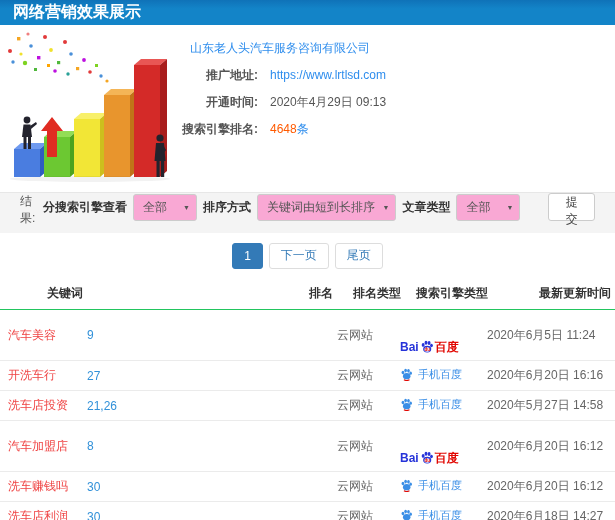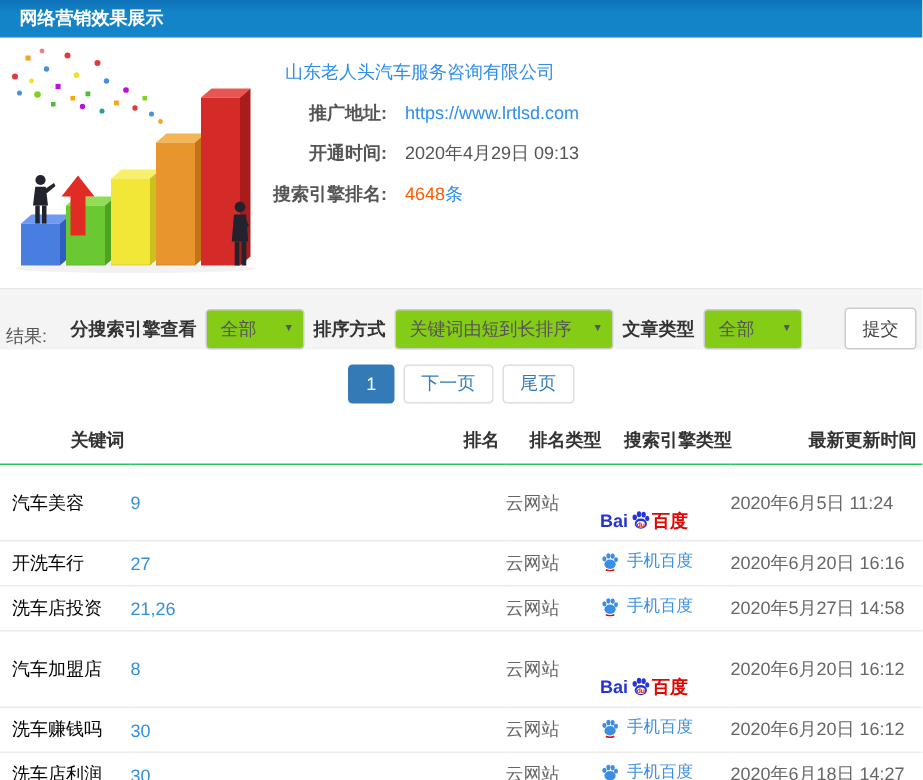--- a/index.html
+++ b/index.html
@@ -1,41 +1,41 @@
 <!DOCTYPE html>
 <html><head>
 <meta charset="utf-8">
 <style>
   * { margin:0; padding:0; box-sizing:border-box; }
   html,body { width:615px; height:520px; background:#fff; overflow:hidden;
     font-family:"Liberation Sans","DejaVu Sans",sans-serif; font-size:12px; color:#555; }
 
   
   .topbar { height:25px; background:linear-gradient(#0f72b8,#1384c8 35%); color:#fff;
-    display:flex; align-items:center; padding:0 13px; font-weight:bold; font-size:12px; }
+    display:flex; align-items:center; padding:0 13px; font-weight:bold; font-size:16px; }
 
   
   .info-section { height:167px; display:flex; }
   .illustration { width:178px; height:162px; flex:0 0 178px; }
   .info-list { padding-top:10px; }
   .info-row { display:flex; align-items:center; height:26px; margin-bottom:1px; }
   .info-label { width:80px; text-align:right; font-weight:bold; color:#555; flex:0 0 80px; }
   .info-val { margin-left:12px; }
   a.info-link { color:#2e8ded; text-decoration:none; cursor:pointer; }
   .info-text { color:#555; }
   .rank-num { color:#ff5a00; }
   .rank-unit { color:#2e8ded; }
 
   
   .filter-bar { height:41px; background:#f4f4f4; border-top:1px solid #e7e7e7;
-    display:flex; align-items:flex-end; padding:0 4px; }
+    display:flex; align-items:flex-start; padding:0 20px; }
   .result-label { color:#555; }
   .filter-controls { margin-left:auto; display:flex; align-items:center; gap:6px; }
   .f-label { font-weight:bold; color:#333; white-space:nowrap; }
-  .select { position:relative; background:#84cc16; border:1px solid #ccc; border-radius:3px;
+  .select { position:relative; background:#f9a8d4; border:1px solid #ccc; border-radius:3px;
     height:27px; display:flex; align-items:center; padding:0 20px 0 9px; color:#555;
     cursor:pointer; white-space:nowrap; }
   .select.w1 { width:66px; }
   .select.w2 { width:146px; }
   .select.w3 { width:66px; }
   .caret { position:absolute; right:6px; top:50%; transform:translateY(-50%);
     font-size:7px; color:#555; }
   .submit-btn { height:28px; padding:0 11px; background:#fff; border:1px solid #ccc;
     border-radius:3px; color:#444; font-size:12px; cursor:pointer;
     font-family:inherit;margin-left:22px; }
@@ -48,21 +48,21 @@
   .page-btn.current { background:#337ab7; border-color:#337ab7; color:#fff; min-width:28px; }
 
   
   table { width:100%; border-collapse:collapse; table-layout:fixed; font-size:12px; }
   col.c-kw{width:87px;} col.c-rank{width:250px;} col.c-rt{width:63px;} col.c-eng{width:87px;}
   th { text-align:right; font-weight:bold; color:#333; padding:7px 4px 7px 16px;
     border-bottom:1px solid #22c55e; white-space:nowrap; }
   td { padding:6px 4px 6px 0; border-bottom:1px solid #ebebeb; white-space:nowrap;
     overflow:hidden; vertical-align:middle; }
   th:first-child, td:first-child { padding-left:8px; }
-  td.kw { color:#000000;margin-left:44px; }
+  td.kw { color:#ef4444;margin-left:44px; }
   td.rank a { color:#3291d9; text-decoration:none; cursor:pointer; }
   td.rtype, td.time { color:#666; }
 
   
   .logo { display:none; align-items:center; gap:1px; line-height:1; }
   .engine-baidu  .logo-baidu  { display:inline-flex;margin-top:24px; }
   .engine-mobile .logo-mobile { display:inline-flex; }
   .bai { color:#2633d9; font-weight:bold; font-size:12px; letter-spacing:0; }
   .bcn { color:#e10601; font-weight:bold; font-size:12px; }
   .mlabel { color:#3a8ee6; font-size:11px; margin-left:4px; }

